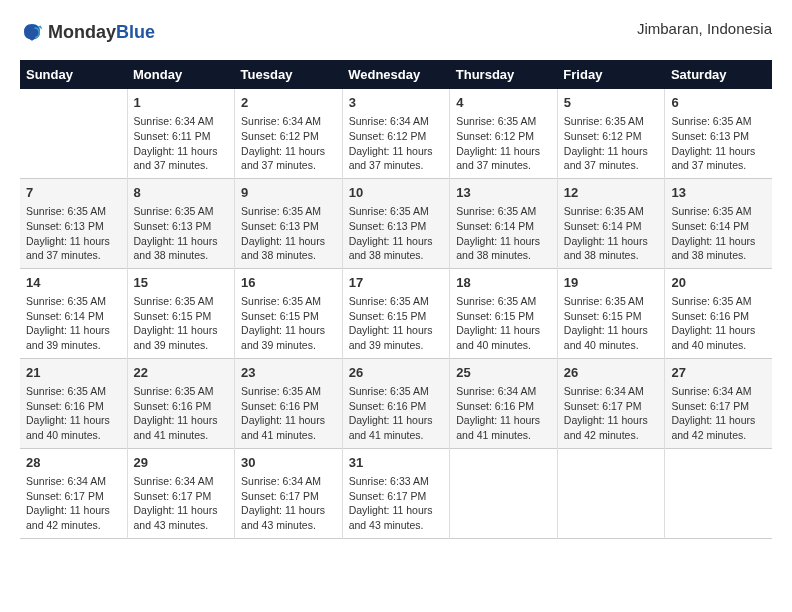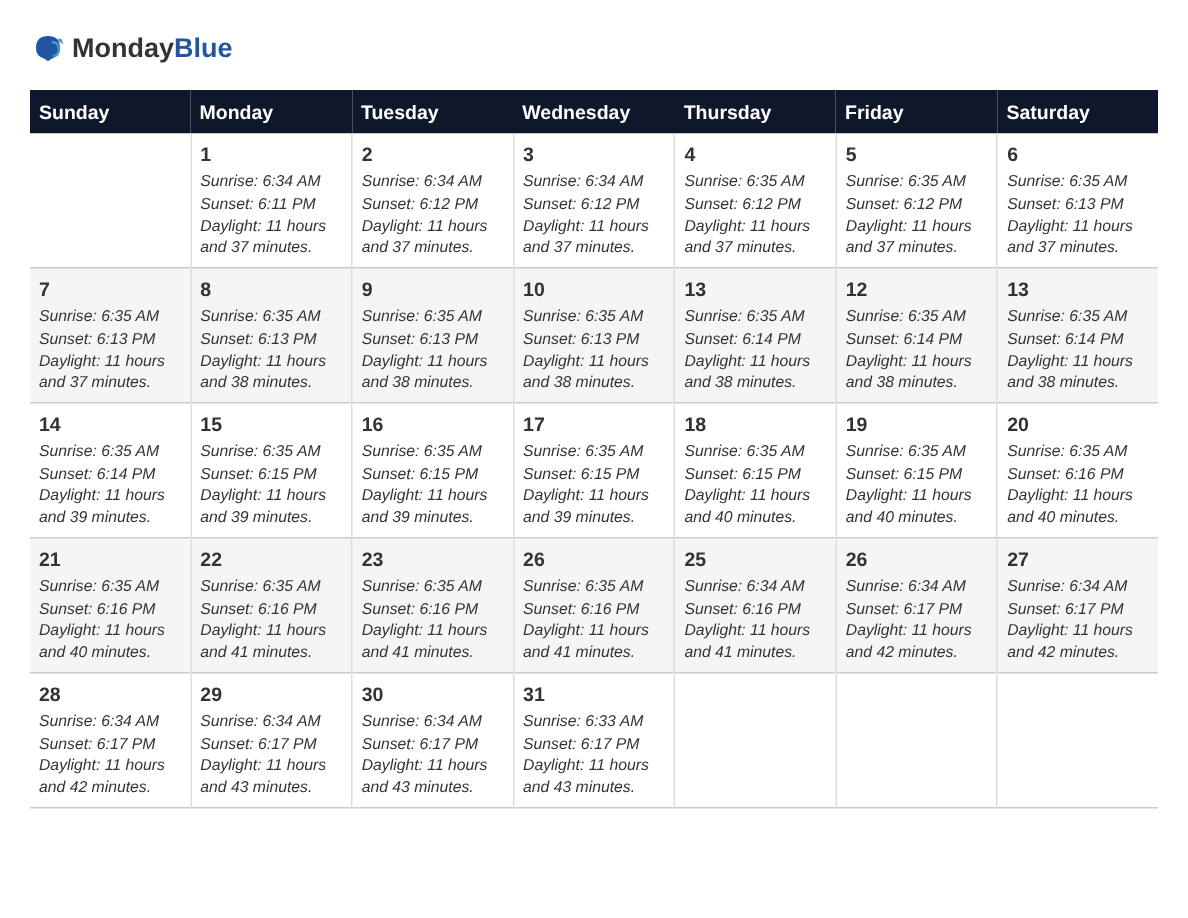--- a/index.html
+++ b/index.html
@@ -78,21 +78,20 @@
     }
     .day-num {
       font-weight: bold;
       font-size: 13px;
       display: block;
       margin-bottom: 2px;
     }
     .day-info {
       font-size: 10.5px;
       color: #333;
-      font-style: italic;
     }
     tbody tr:nth-child(odd) {
       background: #fff;
     }
     tbody tr:nth-child(even) {
       background: #f5f5f5;
     }
   </style>
 </head>
 <body>
@@ -102,20 +101,21 @@
     <svg class="logo-icon" viewBox="0 0 30 30">
       <path d="M15 5 Q25 5 25 15 Q25 22 18 24 L15 26 L12 24 Q5 22 5 15 Q5 5 15 5Z" fill="#2255a4"></path>
       <path d="M18 10 Q24 10 24 16 Q24 21 19 22" fill="none" stroke="#4499cc" stroke-width="2"></path>
       <polygon points="22,8 28,12 26,7" fill="#4499cc"></polygon>
     </svg>
     <div>
       <span class="logo-text-general">Monday</span><span class="logo-text-blue">Blue</span>
     </div>
   </div>
   <div class="title-block">
+    <div class="location">Jimbaran, Indonesia</div>
   </div>
 </div>
 
 <table>
   <thead>
     <tr>
     <th>Sunday</th>
         <th>Monday</th>
         <th>Tuesday</th>
         <th>Wednesday</th>

